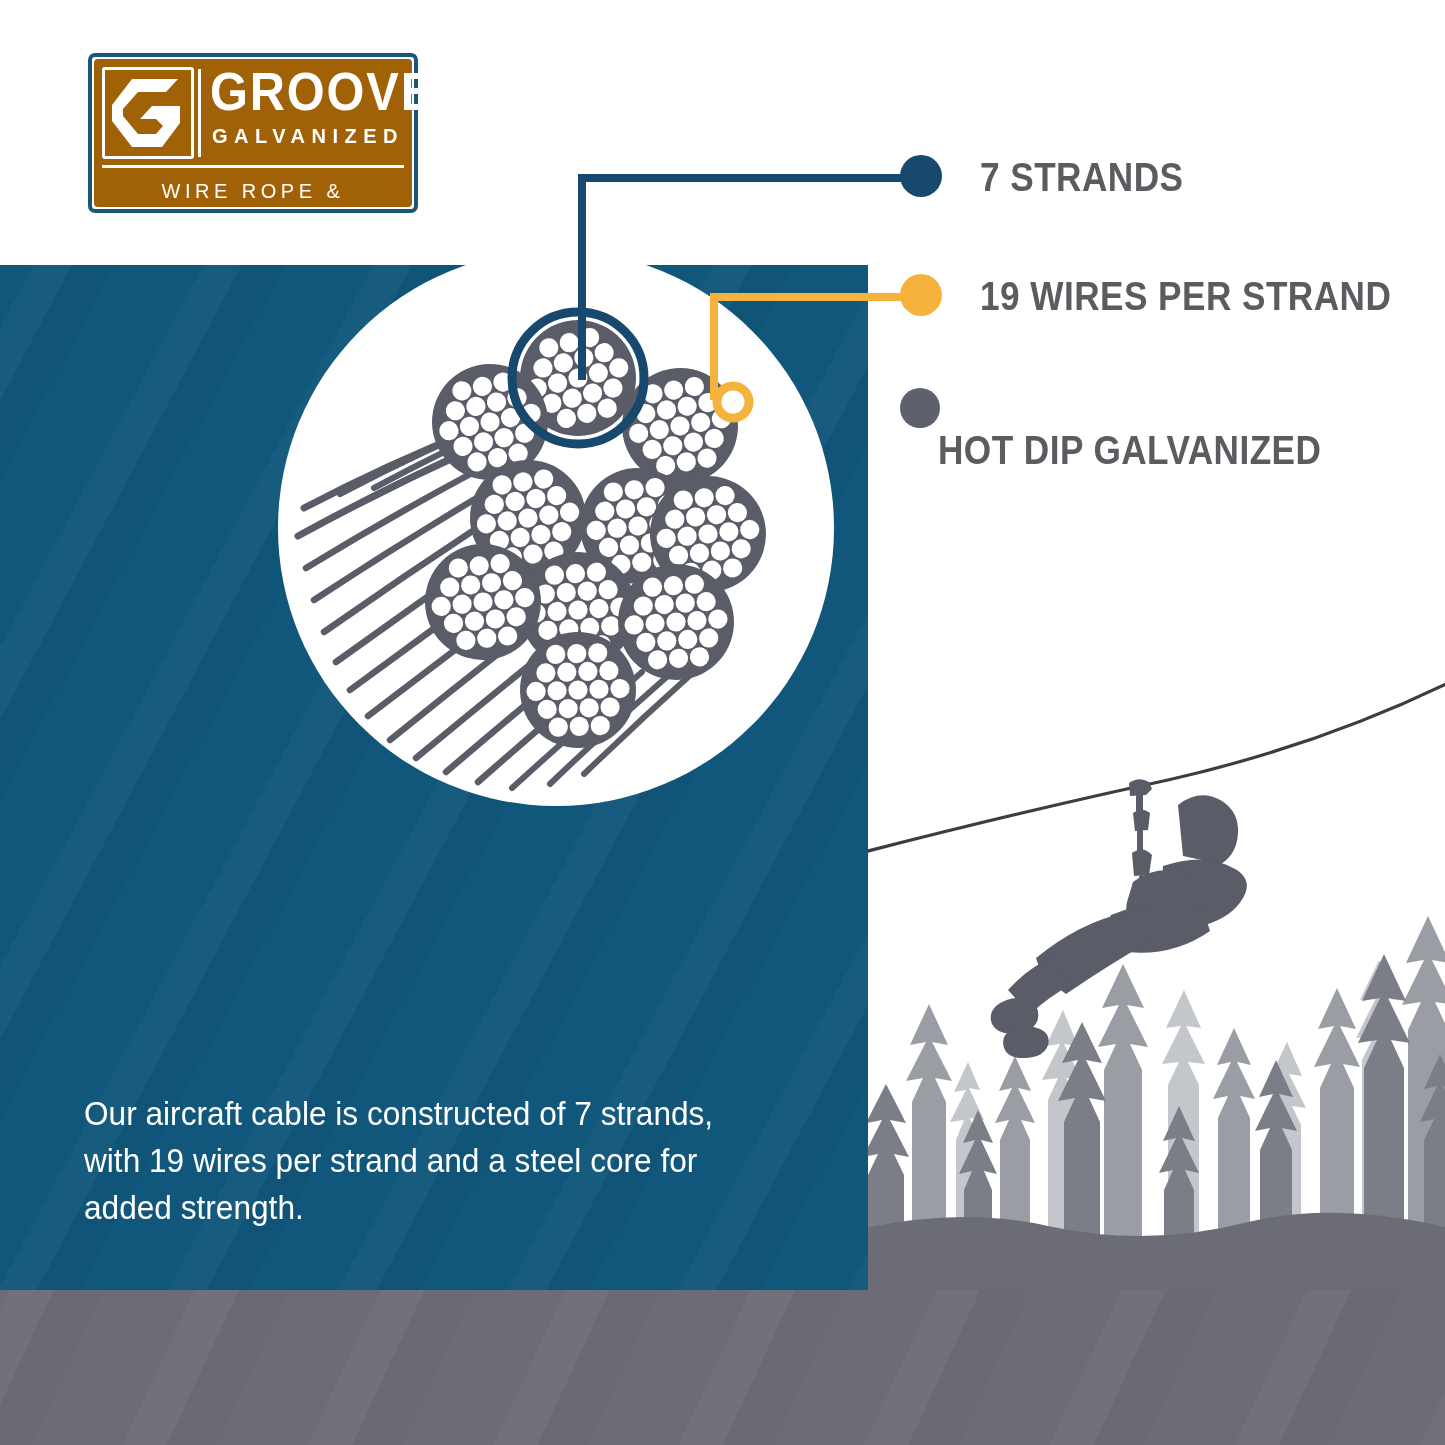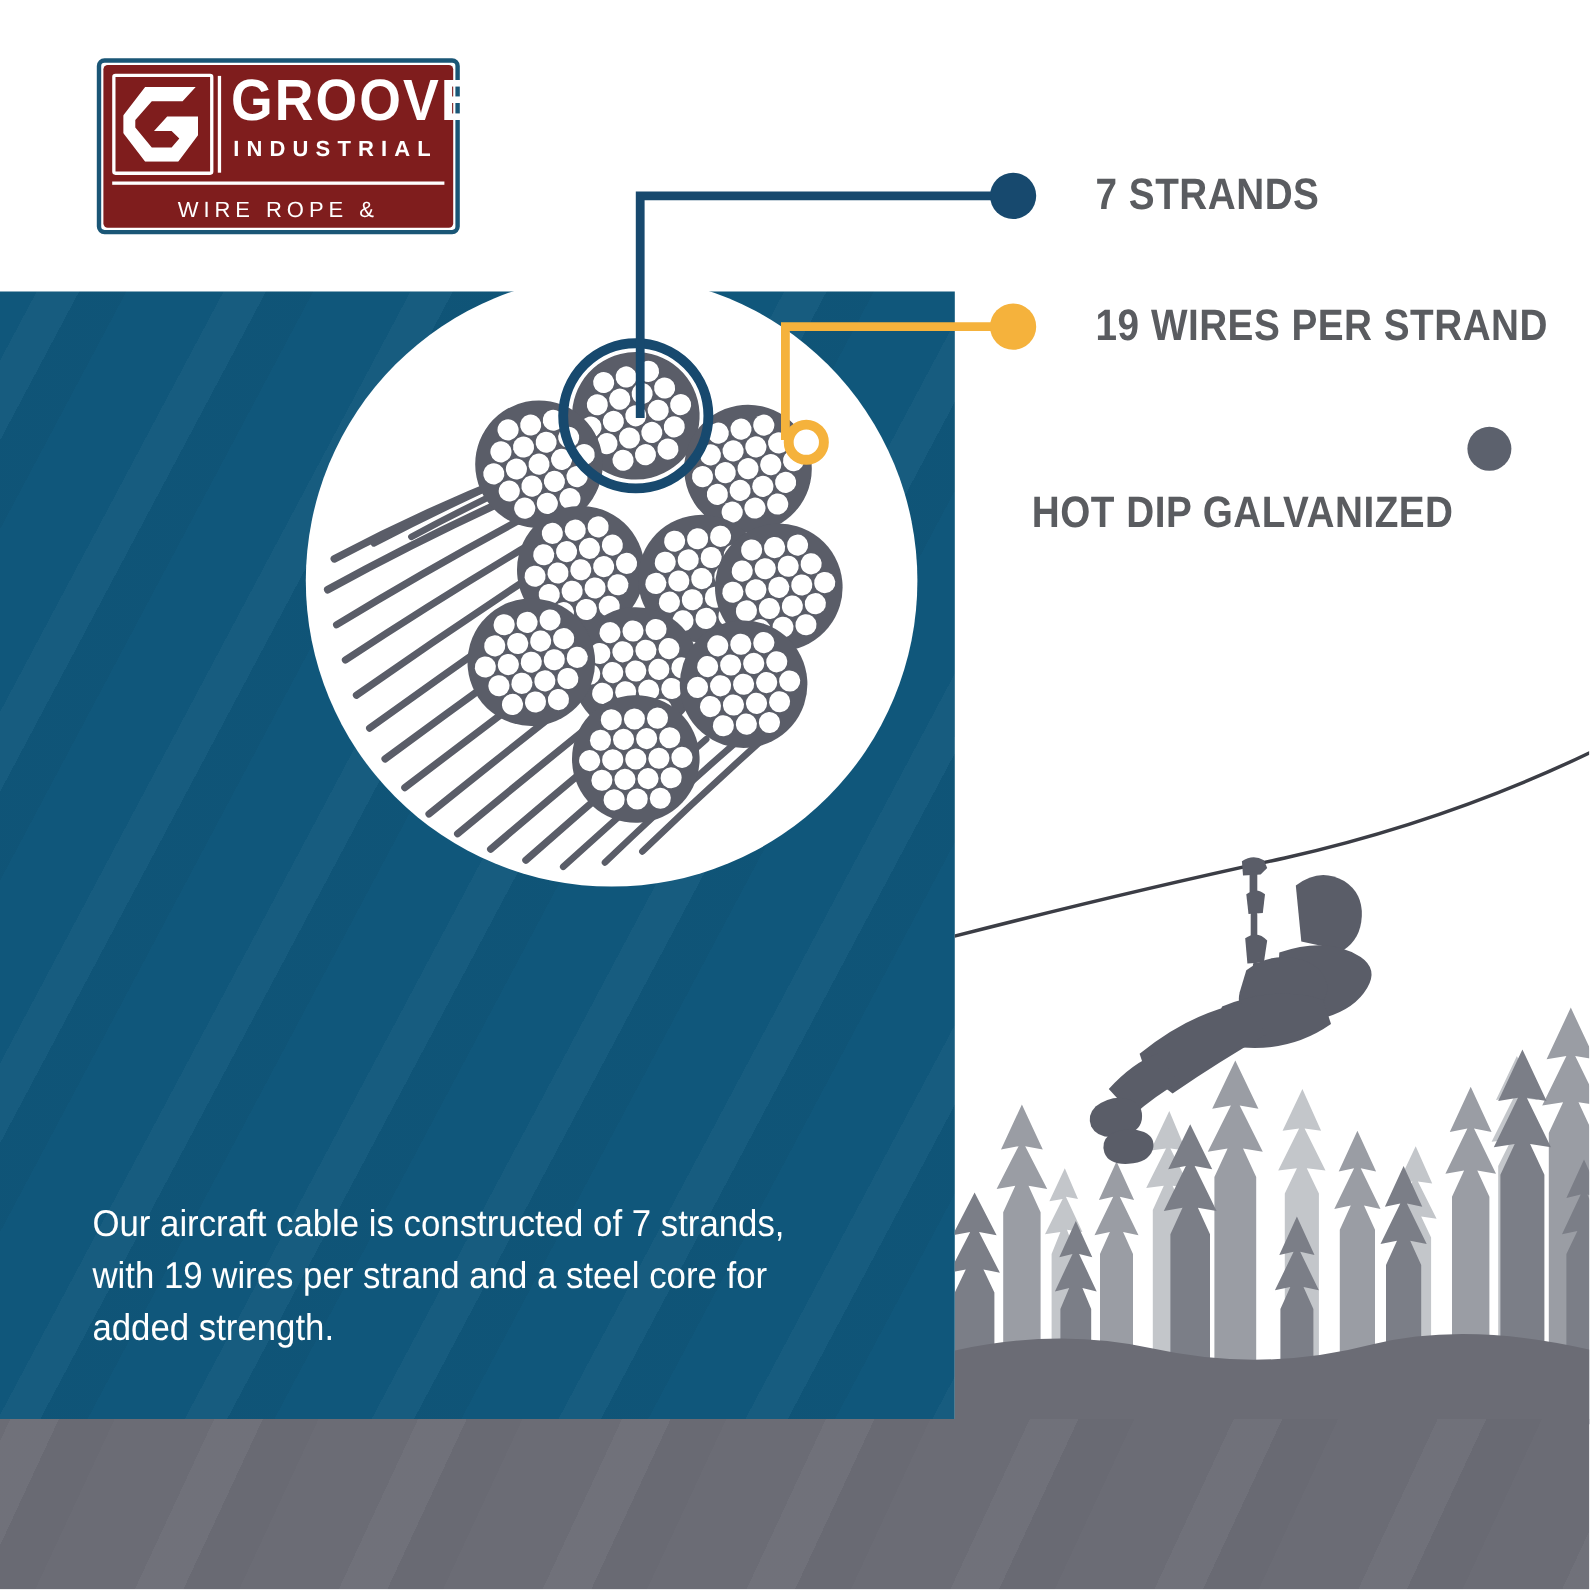--- a/index.html
+++ b/index.html
@@ -2,21 +2,21 @@
 <html><head>
 <meta charset="utf-8">
 <style>
   html,body{margin:0;padding:0;background:#fff;}
   body{width:1445px;height:1445px;overflow:hidden;font-family:"Liberation Sans",sans-serif;}
   #stage{position:relative;width:1445px;height:1445px;background:#ffffff;overflow:hidden;}
 
   
   .logo-wrap{position:absolute;left:88px;top:53px;width:330px;height:160px;}
   .logo-outer{position:absolute;inset:0;border:4px solid #1a5676;border-radius:7px;background:#ffffff;}
-  .logo-inner{position:absolute;left:6px;top:6px;right:6px;bottom:6px;background:#7f1d1d;border-radius:4px;}
+  .logo-inner{position:absolute;left:6px;top:6px;right:6px;bottom:6px;background:#a16207;border-radius:4px;}
   .logo-top{position:absolute;left:8px;top:8px;right:8px;height:92px;}
   .logo-mark-box{position:absolute;left:0;top:0;width:92px;height:92px;border:3px solid #ffffff;border-radius:3px;box-sizing:border-box;}
   .logo-div{position:absolute;left:96px;top:2px;width:3px;height:88px;background:#ffffff;}
   .logo-mark-svg{position:absolute;left:10px;top:12px;}
   .logo-words{position:absolute;left:106px;top:0;right:0;height:92px;}
   .logo-groove{position:absolute;left:2px;top:-3px;font-size:53px;line-height:56px;font-weight:bold;color:#ffffff;
     letter-spacing:2px;transform:scaleX(.92);transform-origin:left top;font-family:"Liberation Sans",sans-serif;}
   .logo-industrial{position:absolute;left:4px;top:58px;font-size:20px;line-height:22px;font-weight:bold;color:#ffffff;
     letter-spacing:6.5px;font-family:"Liberation Sans",sans-serif;}
   .logo-rule{position:absolute;left:8px;top:106px;right:8px;height:3px;background:#ffffff;}
@@ -44,21 +44,21 @@
 
   
   .headline{position:absolute;left:84px;top:888px;width:760px;color:#ffffff;}
   .headline .l{display:block;font-size:72px;line-height:76px;font-weight:bold;letter-spacing:0px;
     transform:scaleX(.80);transform-origin:left center;white-space:nowrap;
     font-family:"Liberation Sans",sans-serif;}
   .body-copy{position:absolute;left:84px;top:1090px;width:700px;color:#ffffff;
     font-size:34px;line-height:47px;font-family:"Liberation Sans",sans-serif;transform:scaleX(.93);transform-origin:left top;}
 
   
-  .callout{position:absolute;display:flex;align-items:flex-end;gap:16px;}
+  .callout{position:absolute;display:flex;align-items:flex-start;}
   .callout .dot{border-radius:50%;flex:0 0 auto;}
   .callout .cl-text{margin-left:38px;font-size:40px;line-height:44px;font-weight:bold;color:#5a5c60;
     letter-spacing:.5px;white-space:nowrap;transform:scaleX(.88);transform-origin:left center;
     font-family:"Liberation Sans",sans-serif;}
   #callout-strands{left:900px;top:155px;}
   #callout-strands .dot{width:42px;height:42px;background:#17496e;}
   #callout-wires{left:900px;top:274px;}
   #callout-wires .dot{width:42px;height:42px;background:#f5b23c;}
   #callout-galv{left:900px;top:388px;flex-direction:column;}
   #callout-galv .dot{width:40px;height:40px;background:#5c616d;}
@@ -75,21 +75,21 @@
     <div class="logo-outer"></div>
     <div class="logo-inner">
       <div class="logo-top">
         <div class="logo-mark-box"></div>
         <div class="logo-div"></div>
         <svg class="logo-mark-svg" width="72" height="68" viewBox="0 0 72 68">
           <path fill="#ffffff" d="M20 0 H66 L54 13 H26 L11 30 L11 37 L26 55 H44 L51 47 L44 40 H28 L40 27 H68 L68 44 L50 68 H20 L0 42 L0 26 Z"></path>
         </svg>
         <div class="logo-words">
           <div class="logo-groove">GROOVE</div>
-          <div class="logo-industrial">INDUSTRIAL</div>
+          <div class="logo-industrial">GALVANIZED</div>
         </div>
       </div>
       <div class="logo-rule"></div>
       <div class="logo-tag">WIRE ROPE &amp; RIGGING</div>
     </div>
   </div>
 
   <div class="teal-panel"></div>
 
   <svg class="abs" style="left:868px;top:670px;" width="577" height="625" viewBox="0 0 577 625">

